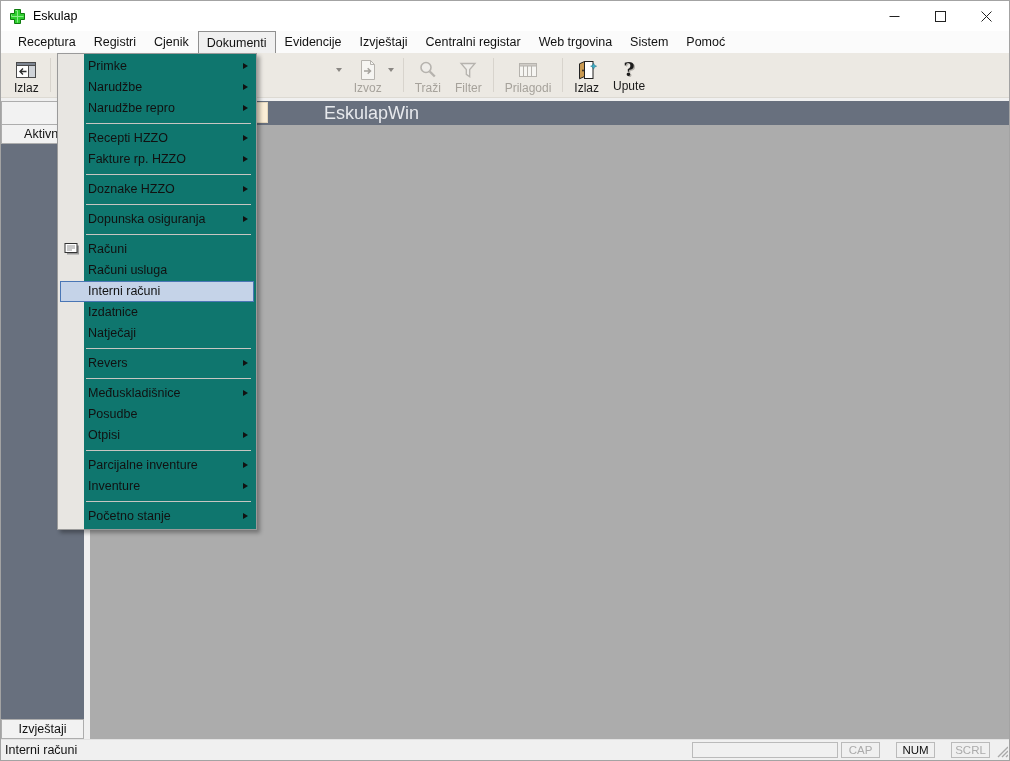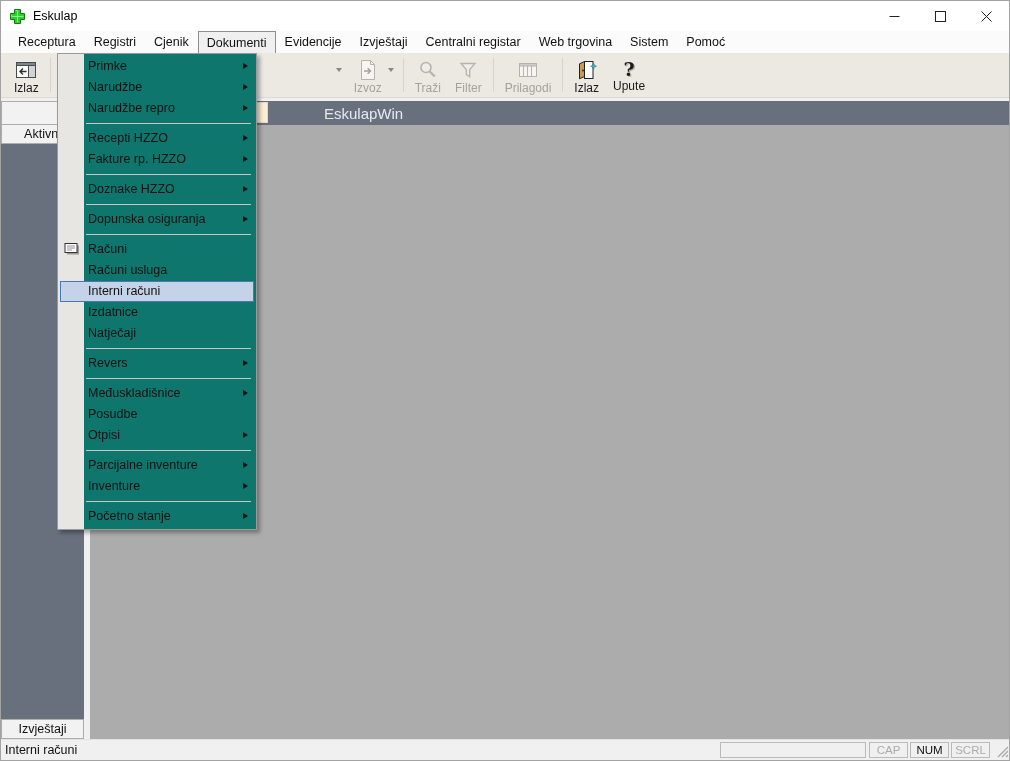--- a/index.html
+++ b/index.html
@@ -33,21 +33,21 @@
   
   .appbody{flex:1 1 auto;display:flex;padding-top:3px;background:#F0F0F0;min-height:0}
   .sidebar{width:83px;flex:0 0 auto;display:flex;flex-direction:column}
   .sb-topbox{height:23px;background:#F2F2F2;border:1px solid #ADADAD;border-bottom:none}
   .sb-tab{height:20px;background:#F2F2F2;border:1px solid #ADADAD;font-size:12.5px;color:#111;display:flex;align-items:center;justify-content:center;cursor:default}
   .sb-fill{flex:1;background:#68707E}
   .gapcol{width:6px;flex:0 0 auto}
   .main{flex:1;display:flex;flex-direction:column;min-width:0}
   .mdi-header{height:24px;background:#68707E;position:relative;flex:0 0 auto}
   .pharm-label{position:absolute;left:2px;top:1px;height:21px;width:176px;background:#FBEED6;border:1px solid #E6D8BC;color:#C23B22;font-weight:bold;font-size:13.5px;display:flex;align-items:center;padding-left:13px;white-space:nowrap;overflow:hidden}
-  .mdi-title{position:absolute;left:234px;top:0;height:24px;display:flex;align-items:center;color:#E7E9ED;font-size:15px;white-space:nowrap}
+  .mdi-title{position:absolute;left:234px;top:0;height:24px;display:flex;align-items:center;color:#E7E9ED;font-size:18px;white-space:nowrap}
   .content{flex:1;background:#ACACAC}
 
   
   .statusbar{height:21px;background:#F0F0F0;border-top:1px solid #E2E2E2;display:flex;align-items:center;font-size:12.5px;color:#111;padding-left:4px;flex:0 0 auto}
   .sb-right{margin-left:auto;display:flex;align-items:center;gap:3px}
   .sb-box{height:16px;border:1px solid #BABABA;background:#F0F0F0;display:flex;align-items:center;justify-content:center;font-size:11.5px}
   .sb-empty{width:146px}
   .sb-ind{width:39px;color:#ABABAB}
   .sb-ind.active{color:#111}
   .grip{width:14px;height:16px;margin:0 1px 0 1px;align-self:flex-end}
@@ -219,21 +219,21 @@
         <div class="mdi-title">EskulapWin</div>
       </div>
       <div class="content"></div>
     </div>
   </div>
 
   <div class="statusbar">
     <span>Interni računi</span>
     <div class="sb-right">
       <div class="sb-box sb-empty"></div>
-      <div style="display:flex;gap:2px">
+      <div style="display:flex;gap:16px">
           <div class="sb-box sb-ind">CAP</div>
           <div class="sb-box sb-ind active">NUM</div>
           <div class="sb-box sb-ind">SCRL</div>
         </div>
       <div class="grip">
         <svg width="14" height="16" viewBox="0 0 14 16">
             <path d="M12 15 L14 13 M8 15 L14 9 M4 15 L14 5" stroke="#A9A9A9" stroke-width="1.4" fill="none"></path>
           </svg>
       </div>
     </div>

